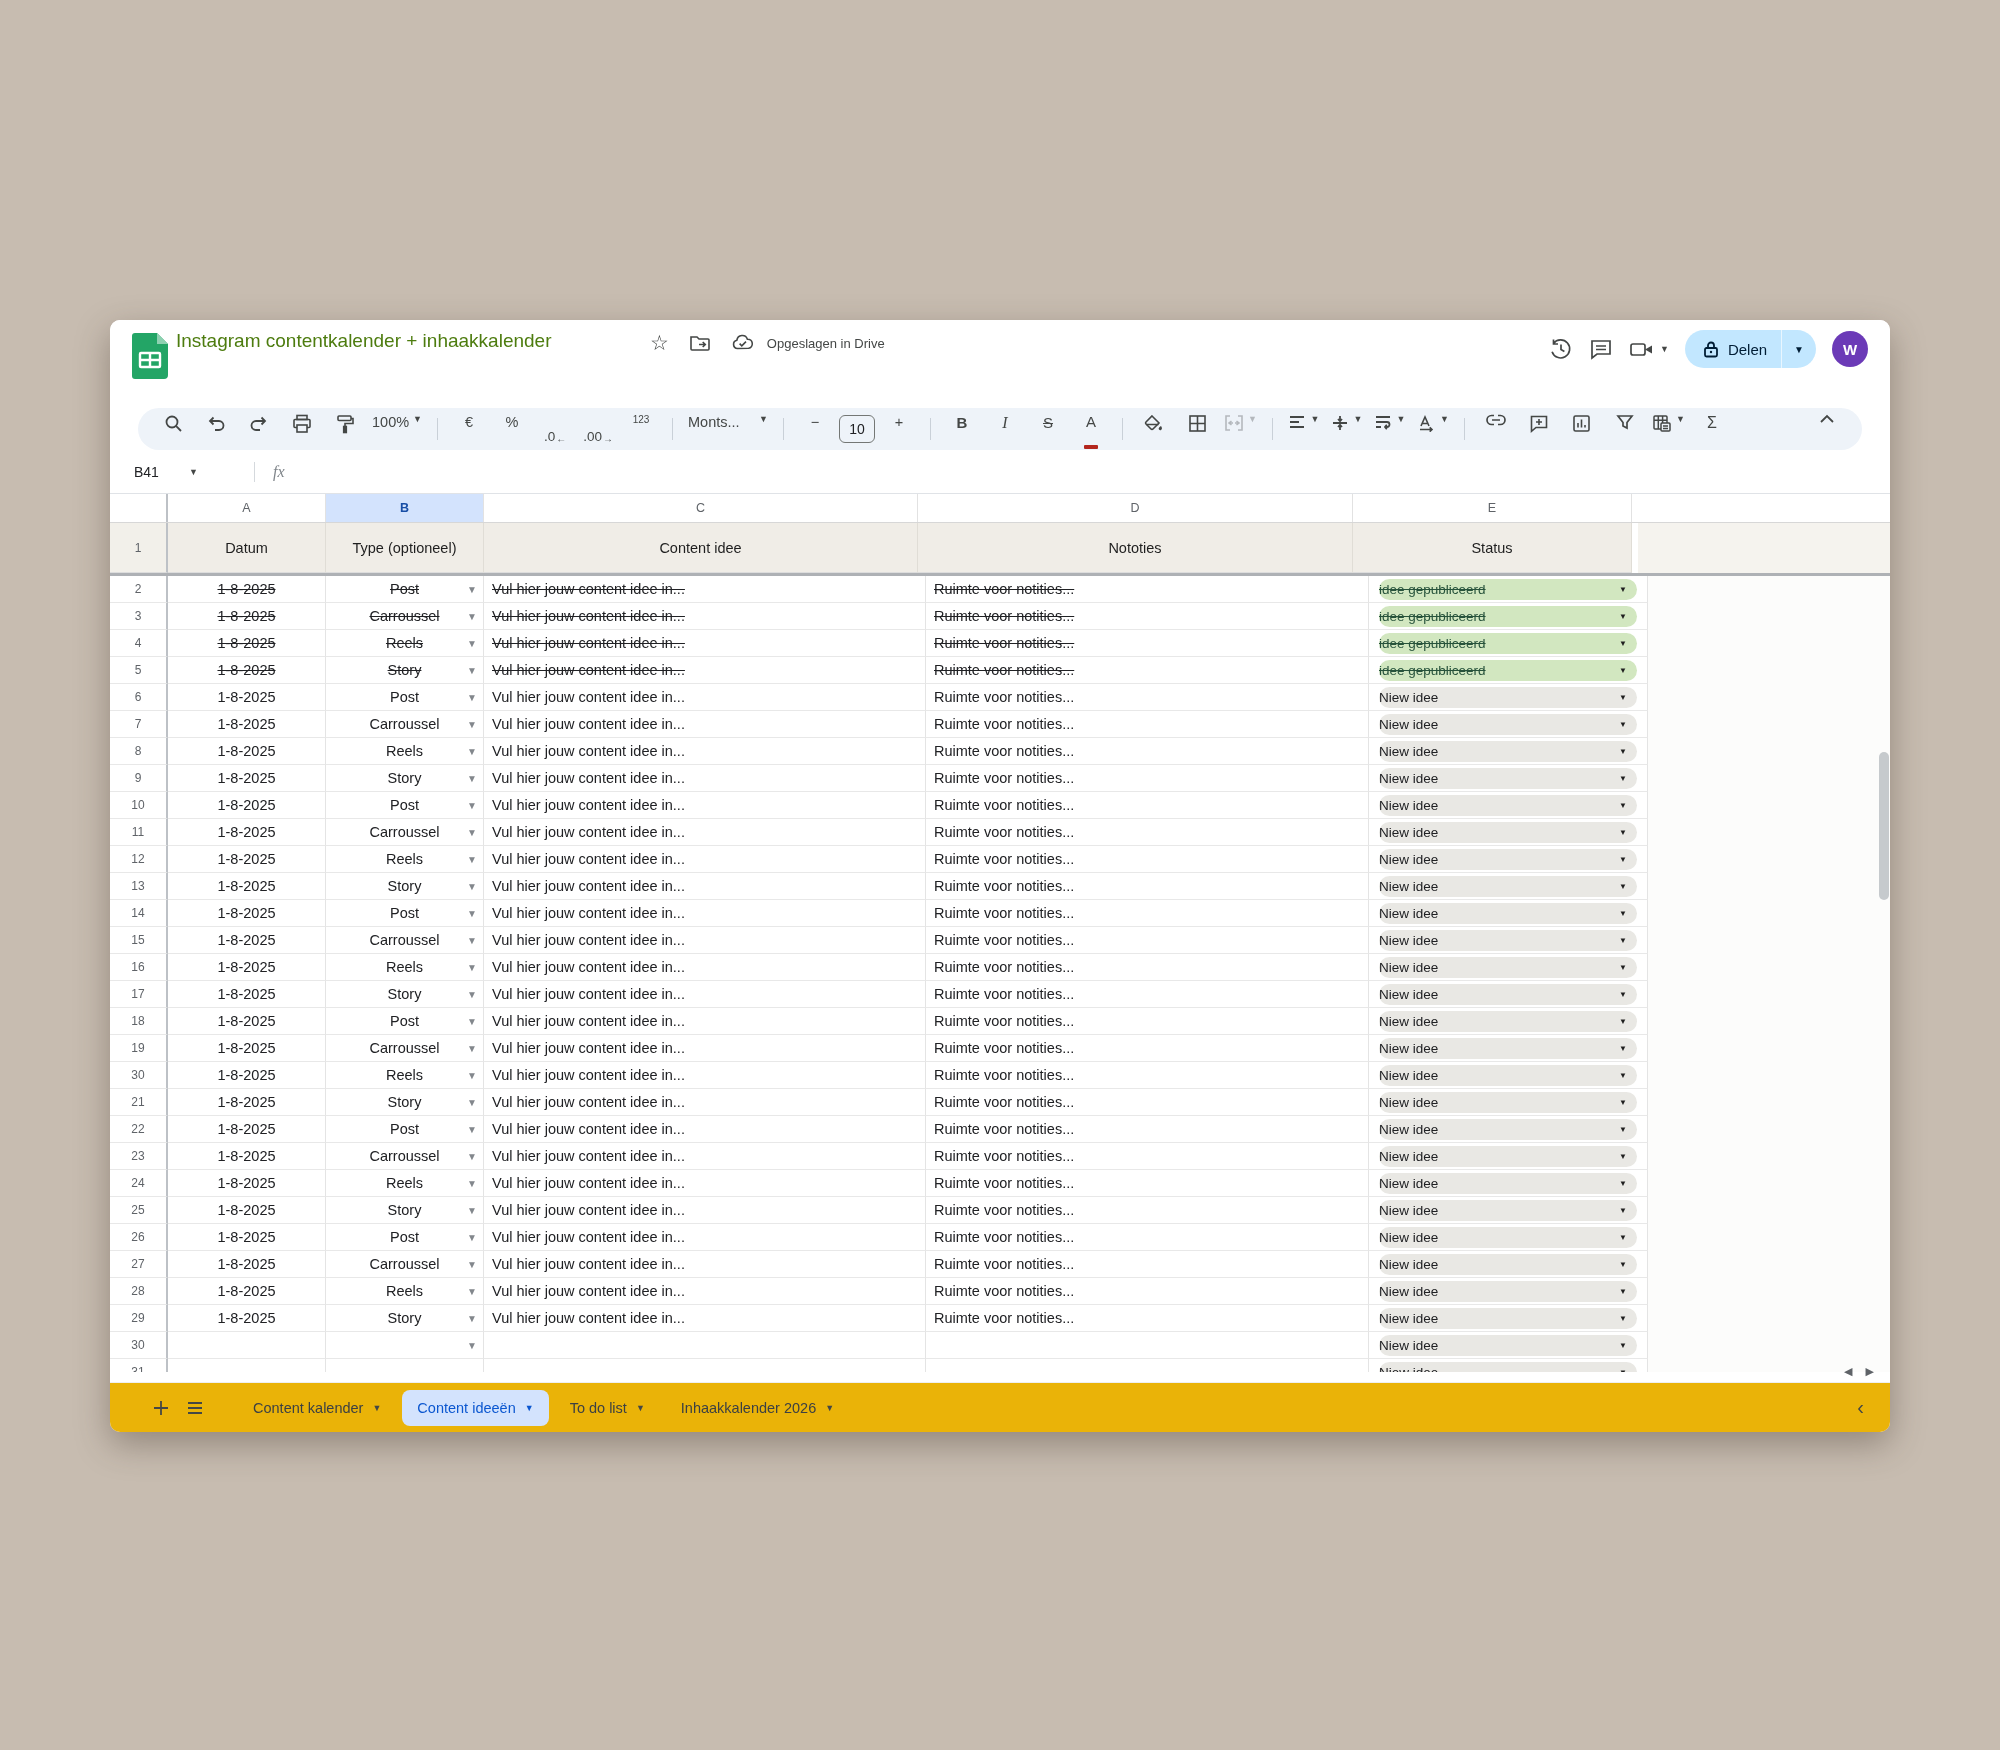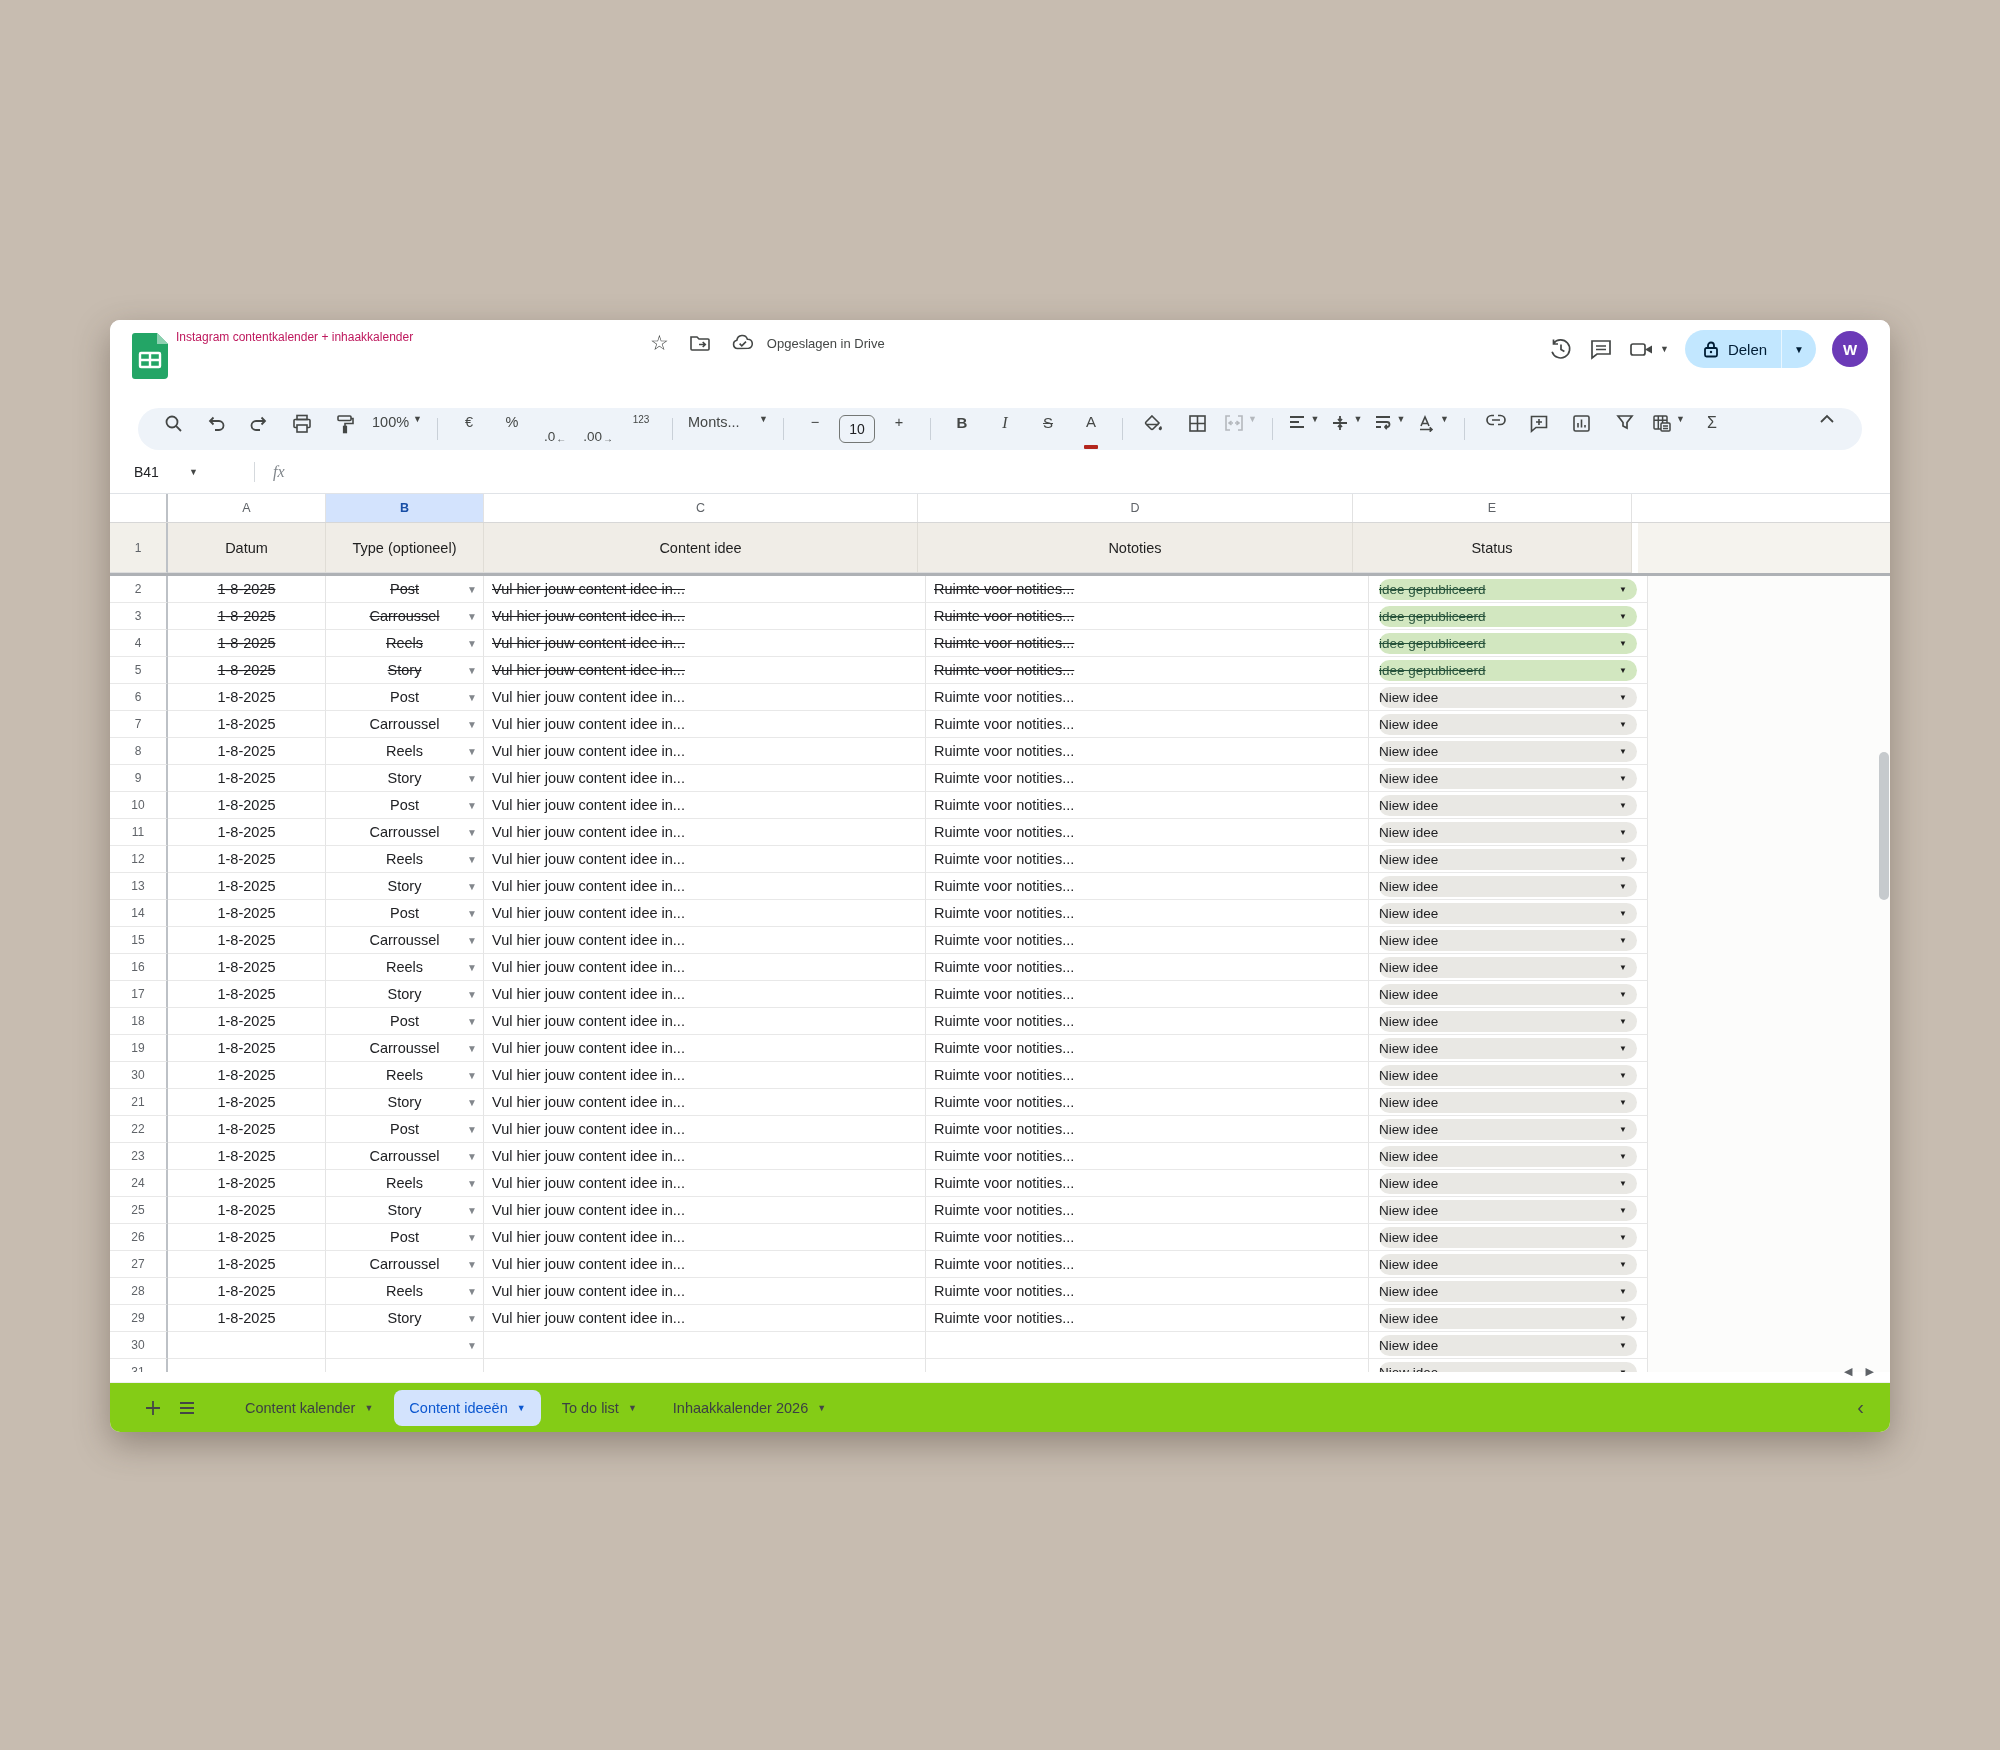--- a/index.html
+++ b/index.html
@@ -2,21 +2,21 @@
 <html><head>
 <meta charset="utf-8">
 <style>
   html,body{margin:0;padding:0}
   body{width:2000px;height:1750px;background:#c7bcb0;font-family:"Liberation Sans",sans-serif;position:relative;overflow:hidden}
   .window{position:absolute;left:110px;top:320px;width:1780px;height:1112px;background:#fff;border-radius:10px;box-shadow:0 12px 34px rgba(60,48,36,.38);overflow:hidden}
 
   
   .titlebar{position:absolute;left:0;top:0;right:0;height:86px;background:#fff}
   .sheets-logo{position:absolute;left:22px;top:13px;width:36px;height:46px}
-  .doc-title{position:absolute;left:66px;top:10px;font-size:12px;font-weight:500;color:#be185d;white-space:nowrap}
+  .doc-title{position:absolute;left:66px;top:10px;font-size:19px;font-weight:500;color:#4d7c0f;white-space:nowrap}
   .title-meta{position:absolute;left:540px;top:11px;display:flex;align-items:center;gap:20px;color:#444746}
   .saved-txt{font-size:13px;color:#444746;margin-left:-8px}
   .menubar{position:absolute;left:56px;top:50px;display:flex}
   .menu-item{padding:3px 10px;font-size:15.5px;color:#202124;border-radius:8px;cursor:default}
   .tb-right{position:absolute;right:22px;top:10px;display:flex;align-items:center;gap:16px}
   .share-btn{display:flex;align-items:center;height:38px;background:#c2e7ff;border-radius:19px;color:#001d35}
   .share-main{display:flex;align-items:center;gap:9px;padding:0 14px 0 18px;font-size:15px;font-weight:500}
   .share-arrow{padding:0 12px;border-left:1px solid #e9f6ff;font-size:10px;height:38px;display:flex;align-items:center}
   .avatar{width:36px;height:36px;border-radius:50%;background:#6b3ab7;color:#fff;font-size:15px;font-weight:700;display:flex;align-items:center;justify-content:center}
   .cam-wrap{display:flex;align-items:center;gap:5px}
@@ -75,21 +75,21 @@
   .chip{width:258px;height:21px;border-radius:11px;background:#e9e8e4;display:flex;align-items:center;position:relative;font-size:13.5px;color:#202124}
   .chip-arrow{position:absolute;right:10px;font-size:8px;color:#1f1f1f}
   .pub .chip{background:#d2e7c0;color:#27533b}
   .pub .chip .chip-label{text-decoration:line-through}
 
   .vscroll{position:absolute;right:1px;top:256px;width:11px;bottom:66px}
   .vthumb{position:absolute;top:2px;right:0;width:10px;height:148px;background:#c6cacd;border-radius:5px}
   .hs-arrows{position:absolute;right:16px;bottom:54px;display:flex;gap:13px;color:#5f6368;font-size:11px}
 
   
-  .tabsbar{position:absolute;left:0;right:0;bottom:0;height:49px;background:#84cc16;display:flex;align-items:center;padding-left:26px;border-top:1px solid #eef0f2}
+  .tabsbar{position:absolute;left:0;right:0;bottom:0;height:49px;background:#eab308;display:flex;align-items:center;padding-left:34px;border-top:1px solid #eef0f2}
   .sheetbtn{width:34px;height:34px;display:flex;align-items:center;justify-content:center;color:#444746;border-radius:50%}
   .tabs-list{display:flex;align-items:center;margin-left:26px;gap:6px}
   .tab{display:flex;align-items:center;gap:9px;height:36px;padding:0 15px;border-radius:8px;font-size:14.5px;font-weight:500;color:#3c4043;white-space:nowrap}
   .tab .arr{font-size:9px;color:#444746}
   .tab.active{background:#d3e3fd;color:#0b57d0;font-weight:400}
   .tab.active .arr{color:#0b57d0}
   .tabs-right{margin-left:auto;margin-right:26px;color:#444746;font-size:20px}
 
   svg.ic{display:block}
 </style>

